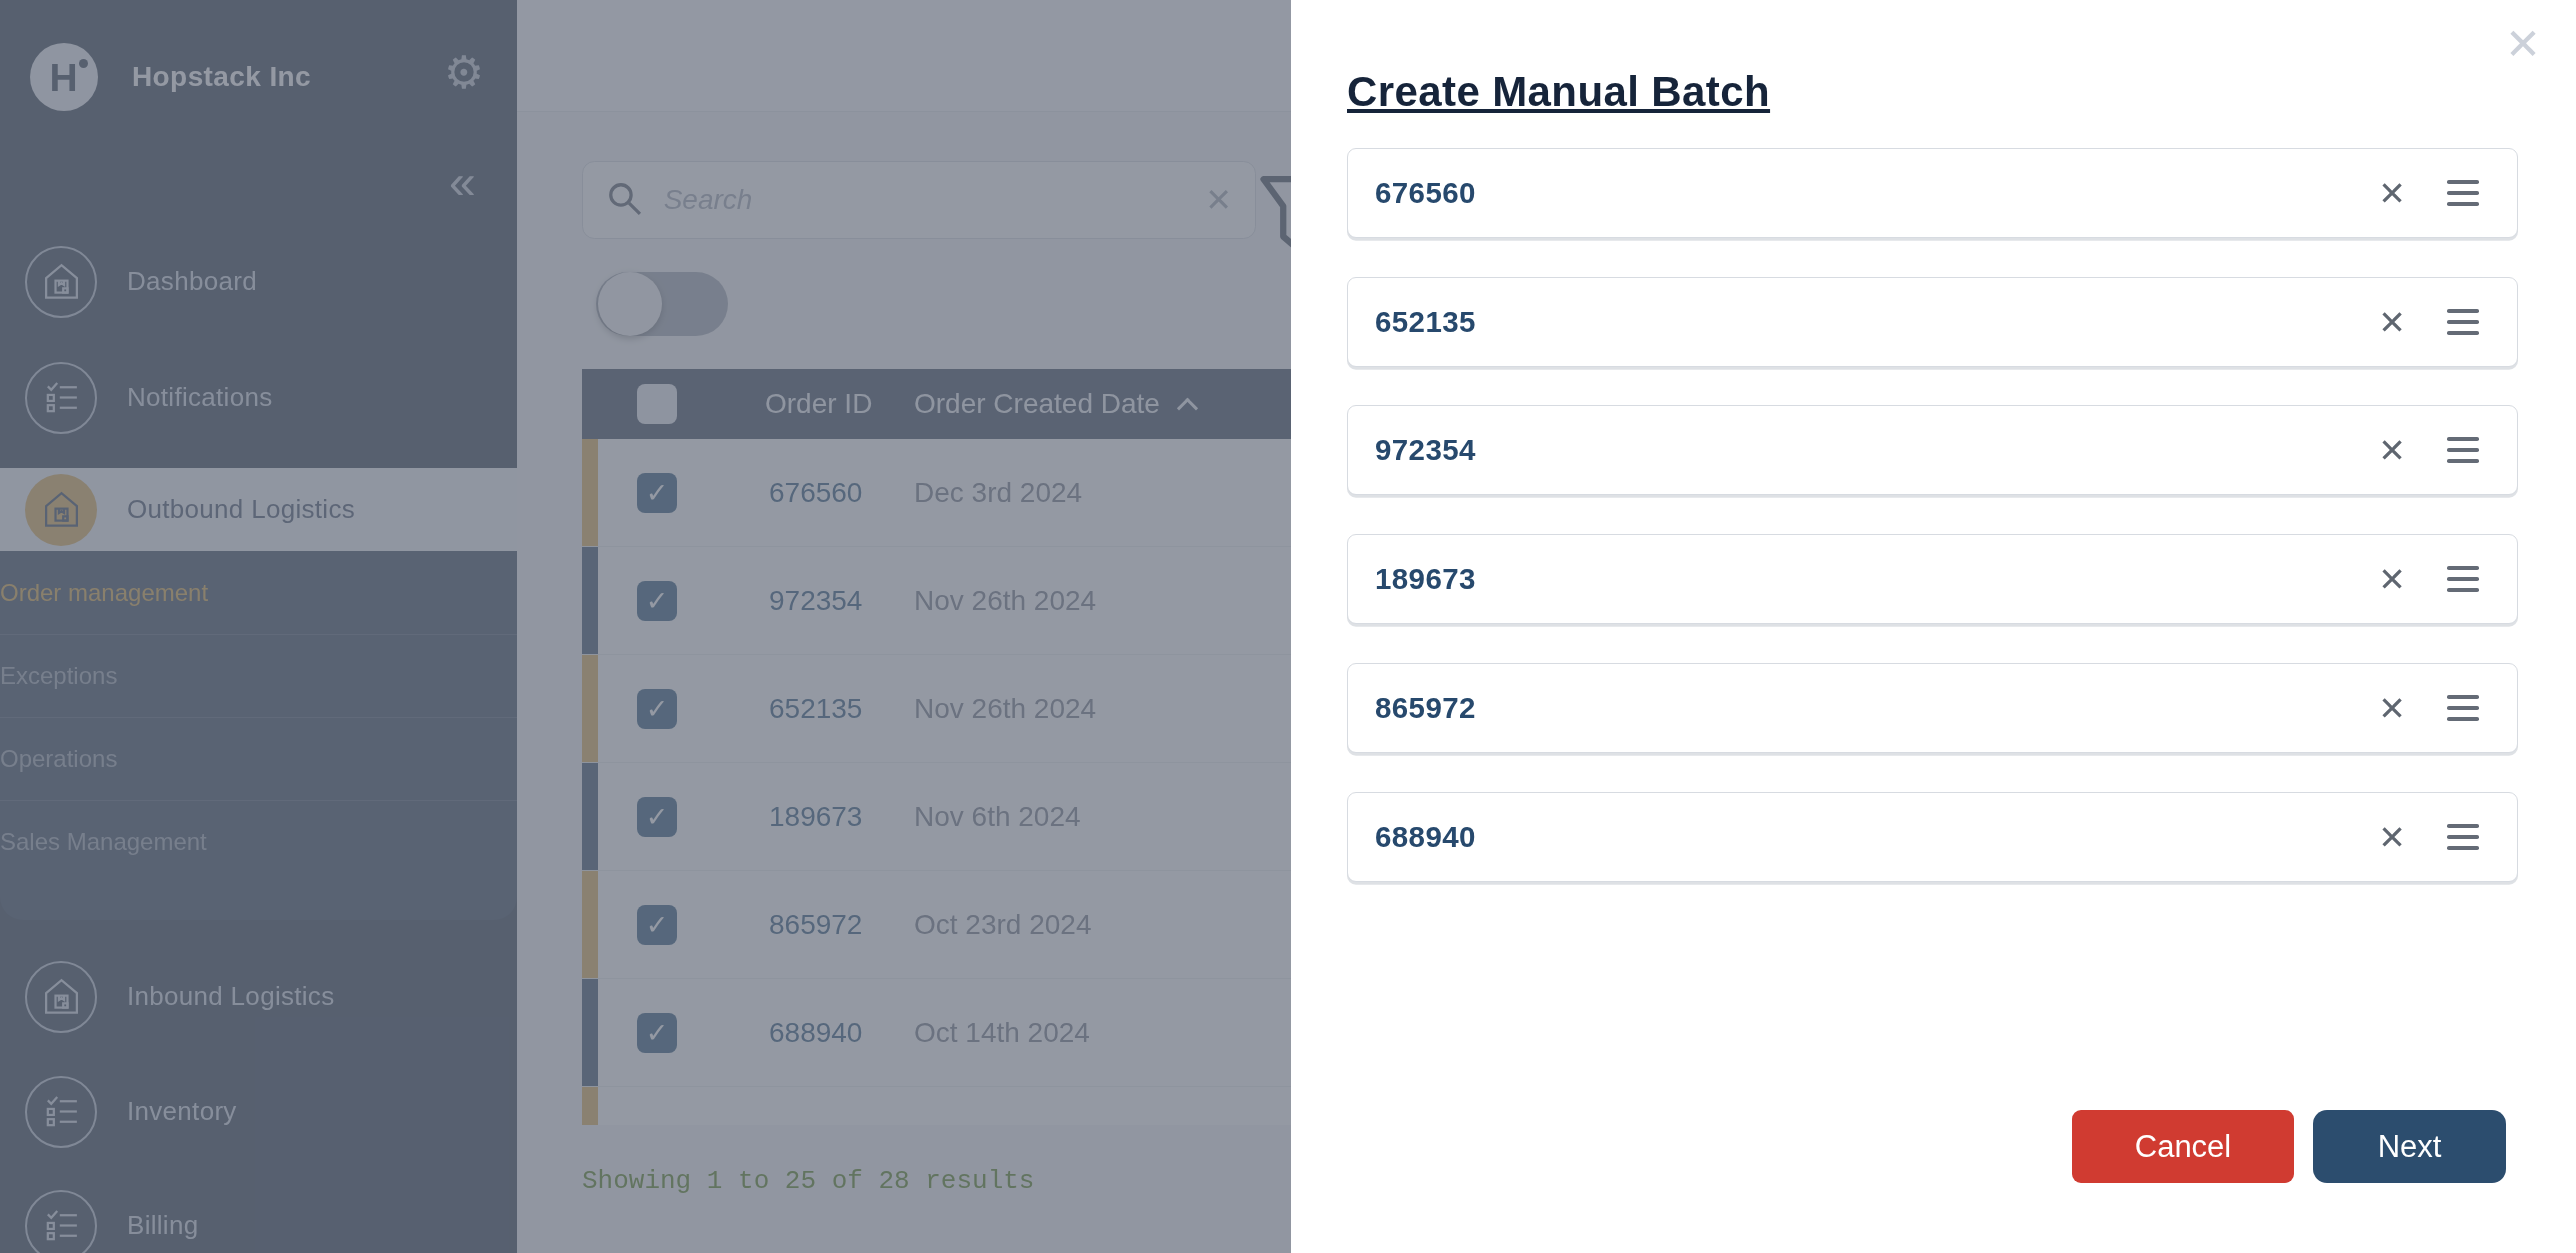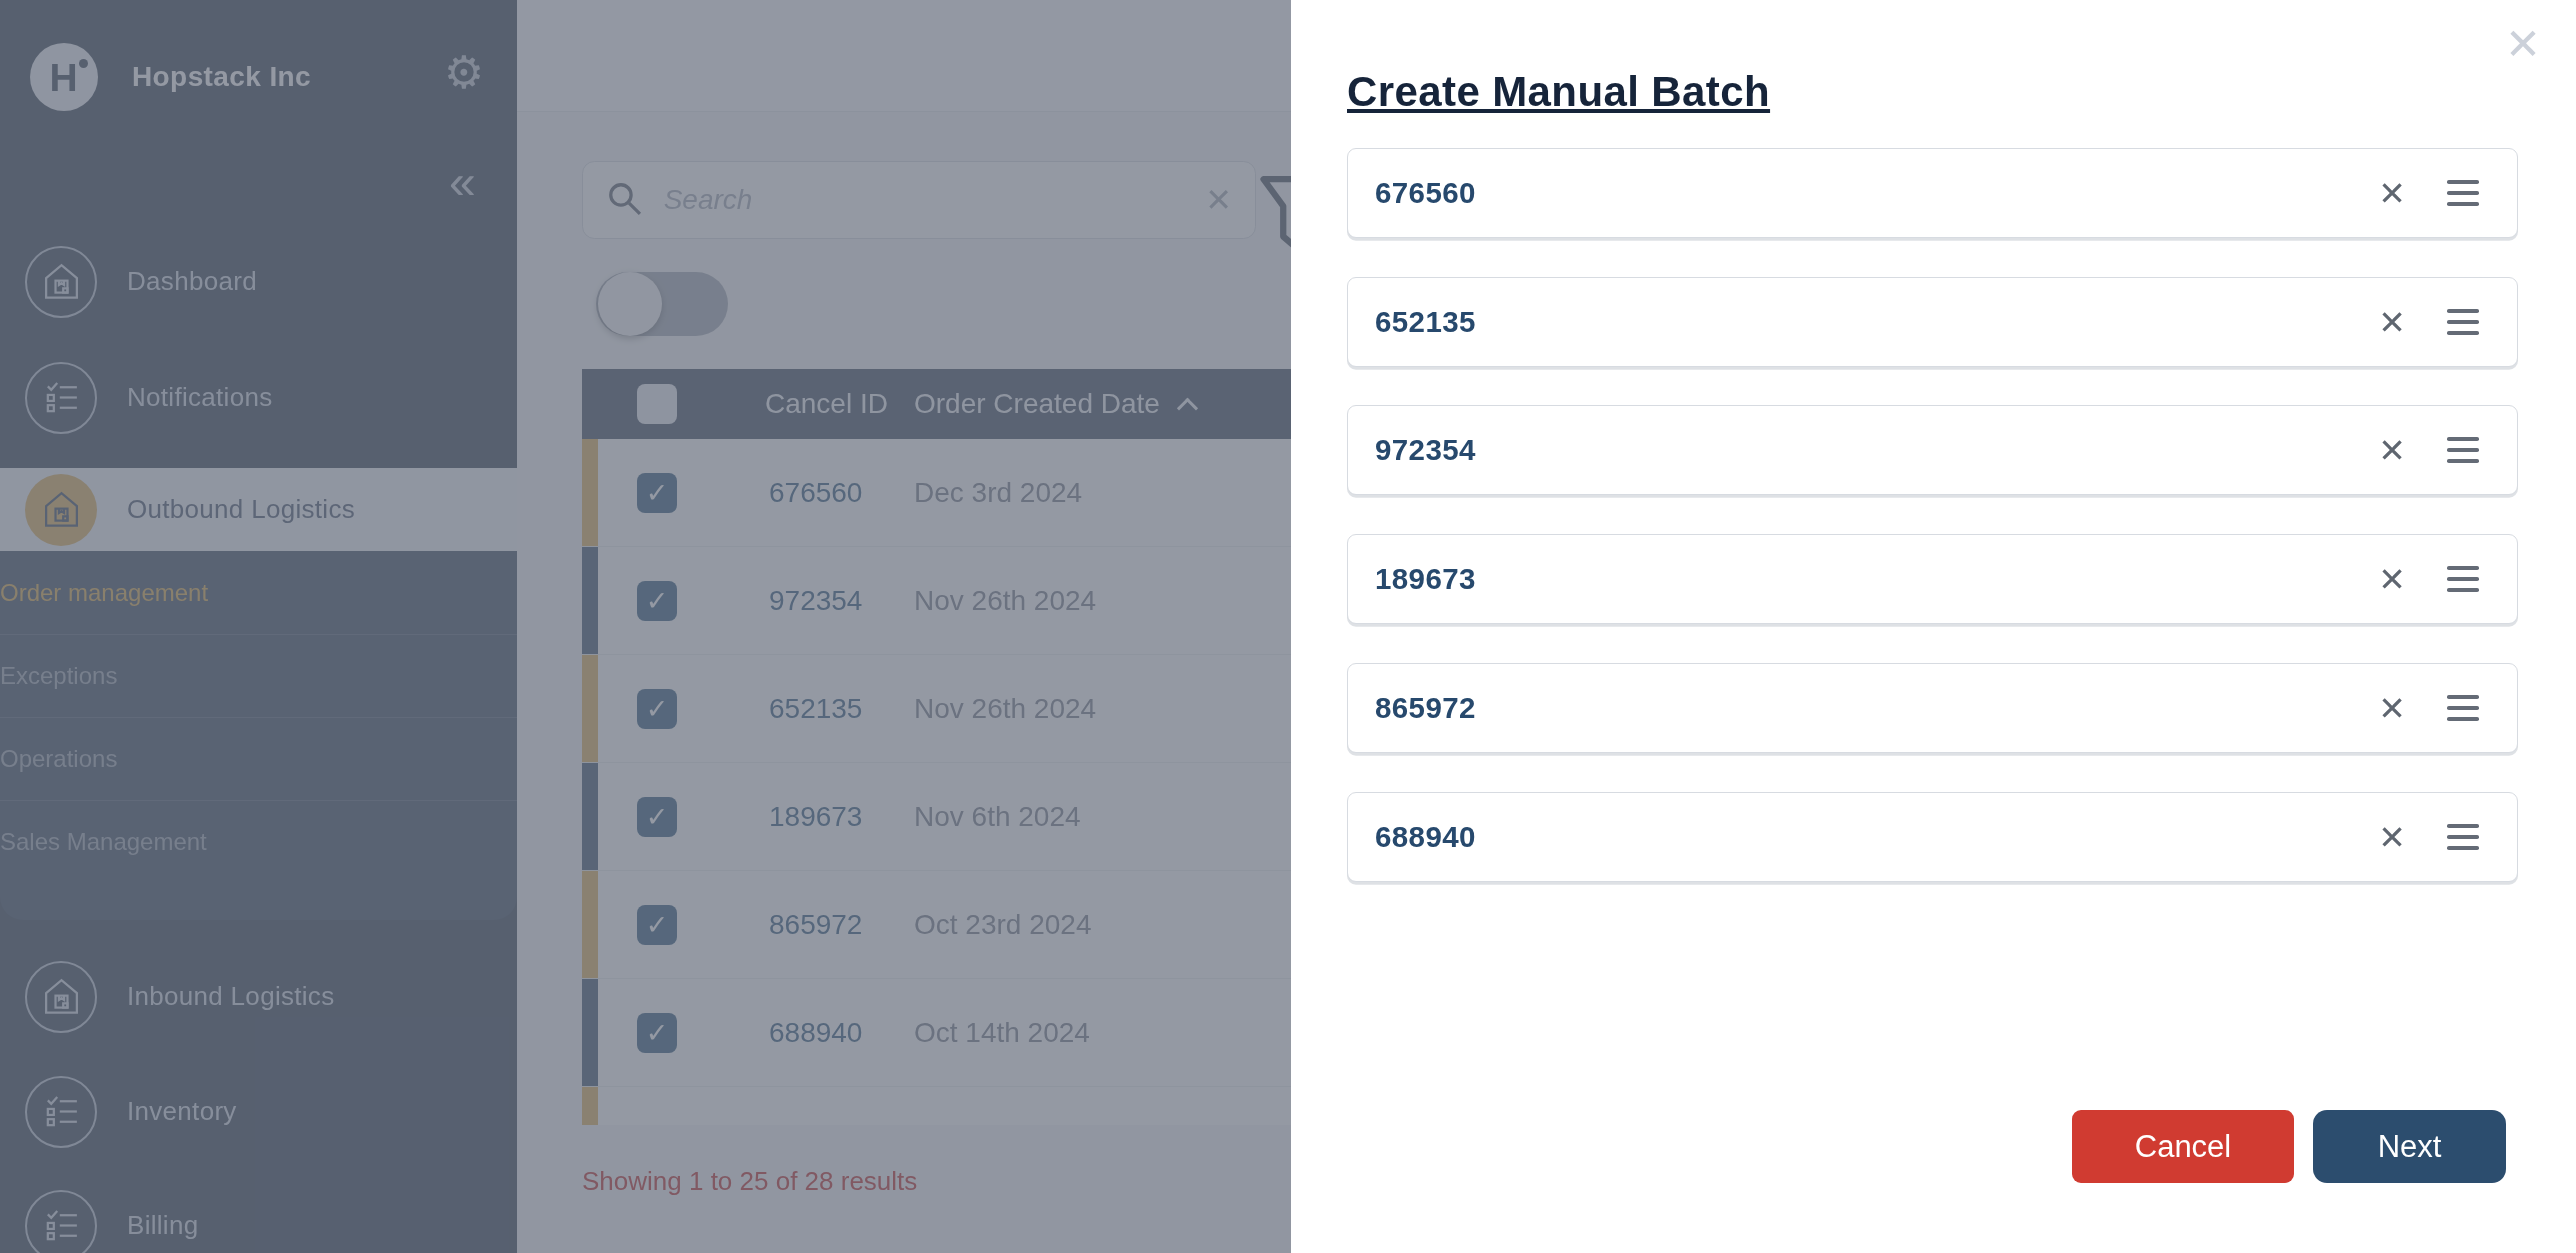--- a/index.html
+++ b/index.html
@@ -68,21 +68,21 @@
     border-left:3.6px solid #edf0f4; transform:rotate(45deg) translate(2.7px,2.7px); margin-left:19.7px; }
   .t-row { position:relative; height:108px; background:#ffffff; border-bottom:1.8px solid #e9ebee; }
   .strip { position:absolute; left:0; top:0; bottom:0; width:16px; }
   .row-cbx { position:absolute; left:55px; top:34px; background:#224e73; color:#fff;
     display:flex; align-items:center; justify-content:center; font-size:27px; cursor:pointer; }
   .cell-id { position:absolute; left:187px; top:0; height:108px; display:flex; align-items:center;
     font-size:28px; color:#224e73; font-weight:500; }
   .cell-date { position:absolute; left:332px; top:0; height:108px; display:flex; align-items:center;
     font-size:28px; color:#6b7280; }
   .t-row.partial { height:38px; border-bottom:none; overflow:hidden; }
-  .results { position:absolute; left:65px; top:1166px; font-size:26px; color:#b91c1c; }
+  .results { position:absolute; left:65px; top:1166px; font-size:26px; color:#4d7c0f;font-family:Liberation Mono, monospace; }
 
   
   .overlay { position:absolute; inset:0; background:rgba(107,114,128,0.72); z-index:5; }
   .modal { position:absolute; left:1291px; top:0; width:1285px; height:1253px;
     background:#ffffff; z-index:10; }
   .modal-close { position:absolute; left:1214px; top:23px; font-size:43px; color:#ccd1da;
     cursor:pointer; line-height:1; }
   .modal-title { position:absolute; left:56px; top:68px; font-size:42px; font-weight:bold;
     color:#16243a; letter-spacing:0.4px;text-decoration:underline; }
   .batch-card { position:absolute; left:56px; width:1171px; height:90px;
@@ -219,21 +219,21 @@
     </span>
 
     <div class="toggle">
       <span class="knob"></span>
     </div>
 
     <div class="order-table">
       <div class="t-head">
         <span class="cbx hd-cbx"></span>
         <span class="hd" style="left:183px">
-          <span>Cancel ID</span>
+          <span>Order ID</span>
         </span>
         <span class="hd" style="left:332px">
           <span>Order Created Date</span>
           <span class="chev-up"></span>
         </span>
       </div>
 
       <div class="t-row">
         <span class="strip" style="background:#d9a84e"></span>
         <span class="cbx row-cbx">✓</span>

